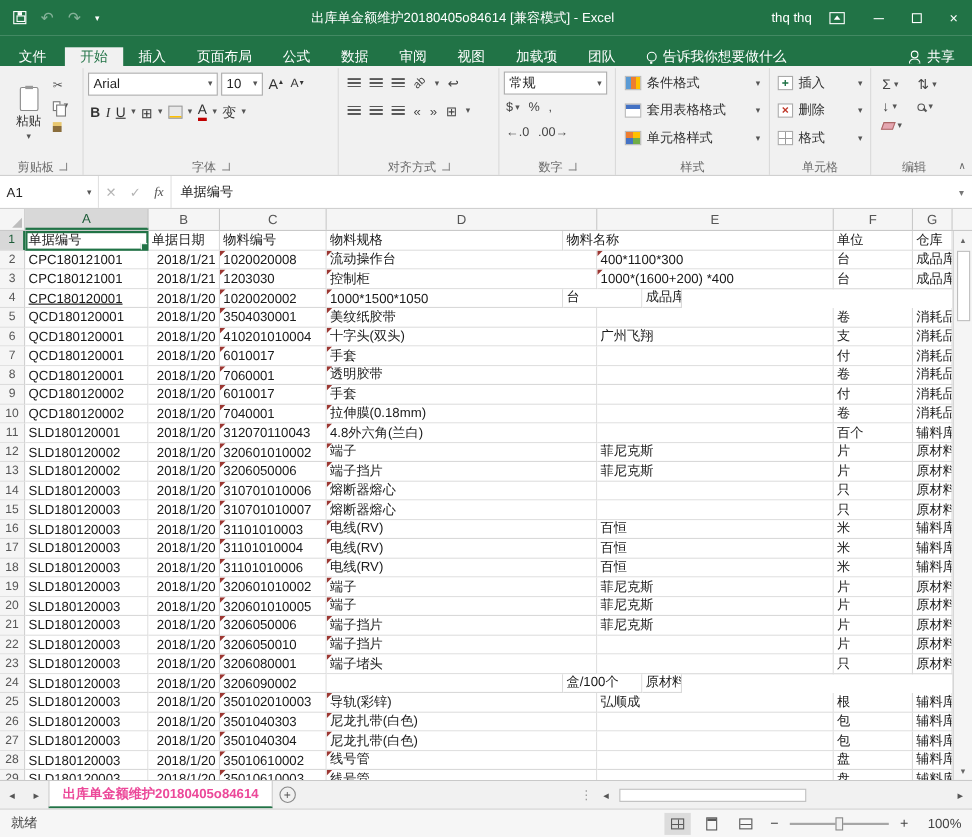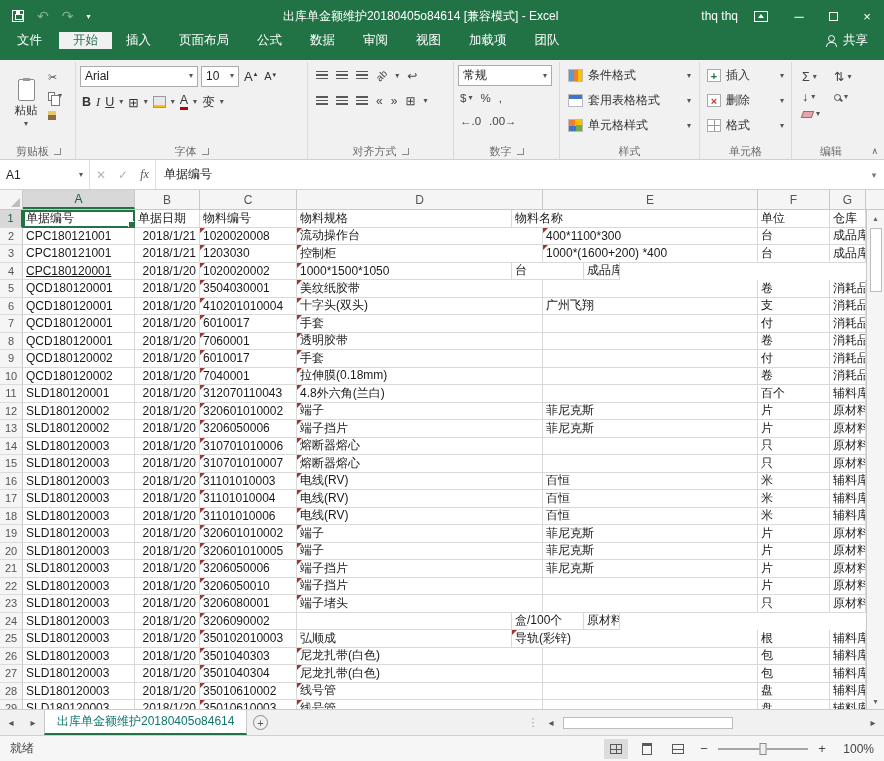--- a/index.html
+++ b/index.html
@@ -17,21 +17,21 @@
   .qcaret{font-size:8px;color:#fff}
   .title{flex:1;text-align:center;font-size:12px;white-space:nowrap;overflow:hidden}
   .tbright{display:flex;align-items:center;height:100%}
   .user{font-size:12px;margin-right:16px}
   .ribopt-icon{width:14px;height:11px;border:1px solid #fff;position:relative;margin-right:14px;display:inline-block}
   .ribopt-icon::after{content:'';position:absolute;left:3px;top:2px;border-left:3px solid transparent;border-right:3px solid transparent;border-bottom:4px solid #fff}
   .winbtn{width:34px;height:32px;display:flex;align-items:center;justify-content:center;font-size:13px}
   .maxbox{width:9px;height:9px;border:1px solid #fff;display:inline-block}
 
   
-  .tabrow{height:28px;background:#217346;display:flex;align-items:flex-start;color:#fff;flex:none}
+  .tabrow{height:28px;background:#217346;display:flex;align-items:flex-end;color:#fff;flex:none}
   .tabstrip{display:flex;align-items:stretch}
   .rtab{display:flex;align-items:center;padding:0 14px;font-size:12.5px;white-space:nowrap}
   .rtab.file{padding:0 17px}
   .rtab.active{background:#f1f1f1;color:#217346}
   .tellme{display:flex;align-items:center;gap:6px;margin-left:14px;font-size:12.5px;color:#fff;white-space:nowrap}
   .bulb-icon{width:9px;height:9px;border:1px solid #fff;border-radius:50%;position:relative;display:inline-block}
   .bulb-icon::after{content:'';position:absolute;left:2.5px;bottom:-3px;width:2px;height:2px;background:#fff}
   .share{display:flex;align-items:center;gap:6px;margin-left:auto;padding:0 16px;font-size:12.5px}
   .person-icon{width:12px;height:12px;position:relative;display:inline-block}
   .person-icon::before{content:'';position:absolute;top:0;left:3px;width:5px;height:5px;border:1px solid #fff;border-radius:50%}
@@ -129,21 +129,21 @@
   .cell.active::after{content:'';position:absolute;right:0;bottom:0;width:5px;height:5px;background:#217346;border-left:1px solid #fff;border-top:1px solid #fff}
   .err{position:absolute;left:0;top:0;width:0;height:0;border-top:5px solid #9c3732;border-right:5px solid transparent}
   .vscroll{width:18px;background:#f5f5f5;border-left:1px solid #c9c9c9;display:flex;flex-direction:column;align-items:center;flex:none}
   .varr{height:16px;display:flex;align-items:center;justify-content:center;font-size:8px;color:#666;width:100%}
   .vthumb{width:12px;height:64px;background:#fff;border:1px solid #bdbdbd;margin-top:2px}
   .vfill{flex:1}
 
   
   .sheettabbar{height:26px;background:#f1f1f1;border-top:1px solid #c9c9c9;display:flex;align-items:stretch;font-size:12px;color:#555;flex:none}
   .tnav{display:flex;align-items:center;justify-content:center;width:22px;font-size:10px;color:#555}
-  .sheettab{background:#fff;display:flex;align-items:center;padding:0 12px;color:#0f766e;font-weight:normal;border-left:1px solid #c9c9c9;border-right:1px solid #c9c9c9;border-bottom:2px solid #217346;white-space:nowrap}
+  .sheettab{background:#fff;display:flex;align-items:center;padding:0 12px;color:#ec4899;font-weight:bold;border-left:1px solid #c9c9c9;border-right:1px solid #c9c9c9;border-bottom:2px solid #217346;white-space:nowrap}
   .addsheet{width:26px;display:flex;align-items:center;justify-content:center}
   .plus-circle{width:15px;height:15px;border:1px solid #888;border-radius:50%;display:flex;align-items:center;justify-content:center;font-size:11px;color:#555}
   .tabspacer{flex:1}
   .tabsplit{display:flex;align-items:center;justify-content:center;width:14px;color:#999;font-size:11px}
   .hscroll{width:300px;display:flex;align-items:center;padding:0 1px}
   .hthumb{height:12px;width:170px;background:#fff;border:1px solid #bdbdbd}
 
   
   .statusbar{height:26px;background:#f6f6f6;border-top:1px solid #d0d0d0;display:flex;align-items:center;font-size:12px;color:#444;flex:none}
   .mode{padding-left:10px}
@@ -188,20 +188,24 @@
         <div class="rtab active">开始</div>
         <div class="rtab">插入</div>
         <div class="rtab">页面布局</div>
         <div class="rtab">公式</div>
         <div class="rtab">数据</div>
         <div class="rtab">审阅</div>
         <div class="rtab">视图</div>
         <div class="rtab">加载项</div>
         <div class="rtab">团队</div>
       </div>
+    <div class="tellme">
+      <span class="bulb-icon"></span>
+      <span>告诉我你想要做什么</span>
+    </div>
     <div class="share">
       <span class="person-icon"></span>
       <span>共享</span>
     </div>
   </div>
 
   <div class="ribbon">
 
     <div class="rgroup g-clip">
       <div class="gc">
@@ -662,22 +666,22 @@
             <div class="cell" style="width: 97px;">3206090002<i class="err"></i></div>
             <div class="cell" style="width: 215px;"></div>
             <div class="cell" style="width: 72px;">盒/100个</div>
             <div class="cell" style="width: 36px;">原材料</div>
           </div>
           <div class="srow">
             <div class="rn">25</div>
             <div class="cell" style="width: 112px;">SLD180120003</div>
             <div class="cell tr" style="width: 65px;">2018/1/20</div>
             <div class="cell" style="width: 97px;">350102010003<i class="err"></i></div>
+            <div class="cell" style="width: 246px;">导轨(彩锌)<i class="err"></i></div>
             <div class="cell" style="width: 215px;">弘顺成</div>
-            <div class="cell" style="width: 246px;">导轨(彩锌)<i class="err"></i></div>
             <div class="cell" style="width: 72px;">根</div>
             <div class="cell" style="width: 36px;">辅料库</div>
           </div>
           <div class="srow">
             <div class="rn">26</div>
             <div class="cell" style="width: 112px;">SLD180120003</div>
             <div class="cell tr" style="width: 65px;">2018/1/20</div>
             <div class="cell" style="width: 97px;">3501040303<i class="err"></i></div>
             <div class="cell" style="width: 246px;">尼龙扎带(白色)<i class="err"></i></div>
             <div class="cell" style="width: 215px;"></div>

